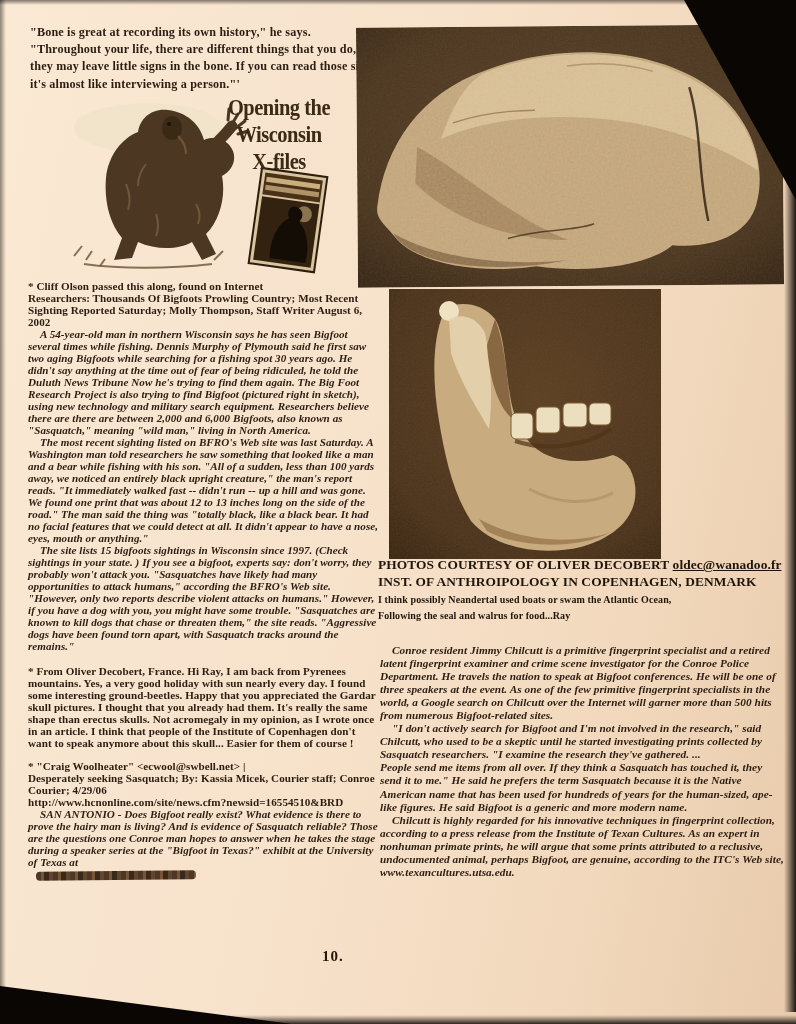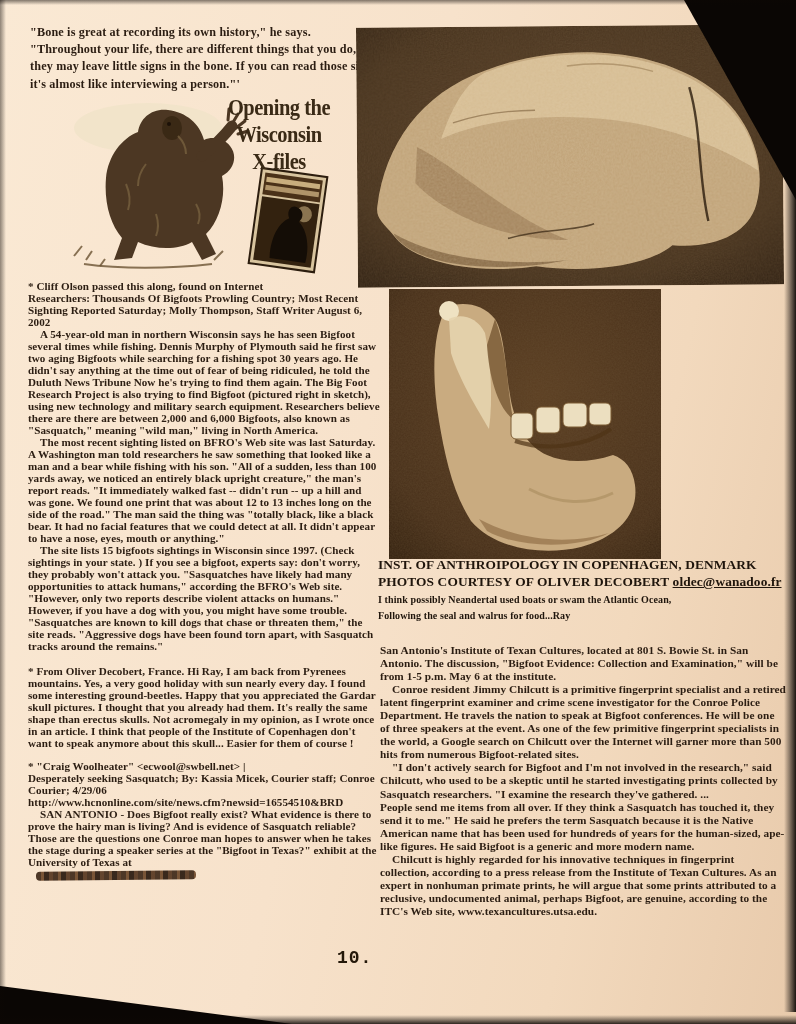--- a/index.html
+++ b/index.html
@@ -10,37 +10,37 @@
   .preline{white-space:pre-line;}
   
   #quote{position:absolute;left:30px;top:24px;width:372px;font-size:12.2px;line-height:17.2px;letter-spacing:.15px;}
   #illustration{position:absolute;left:56px;top:94px;width:298px;height:182px;}
   #illustration svg{position:absolute;inset:0;}
   #illo-title{position:absolute;left:148px;top:0;width:150px;text-align:center;
     font-size:20.5px;line-height:24px;letter-spacing:-.5px;color:#3a2a16;
     transform:scaleY(1.12);transform-origin:top center;}
   #left-col{position:absolute;left:28px;top:280px;width:352px;font-size:11.1px;line-height:12px;letter-spacing:.05px;}
   #left-col p{margin:0;}
-  .indent{text-indent:12px;}
+  .indent{text-indent:12px;font-style:italic;}
   .gap-lg{margin-top:13px !important;}
   .gap-md{margin-top:11px !important;}
   #redaction{width:160px;height:9px;margin:3px 0 0 8px;border-radius:4px;opacity:.9;
     background:repeating-linear-gradient(90deg,#3a2414 0 5px,#6b4526 5px 8px,#241409 8px 13px,#53331c 13px 17px);
     transform:rotate(-.6deg);}
   
   #skull-photo{position:absolute;left:357px;top:26px;width:426px;height:260px;transform:rotate(-.45deg);}
   #jaw-photo{position:absolute;left:389px;top:289px;width:272px;height:270px;}
   #skull-photo svg,#jaw-photo svg{width:100%;height:100%;display:block;}
   
   #caption{position:absolute;left:378px;top:557px;width:414px;font-size:13.4px;line-height:16.9px;color:#1f150c;letter-spacing:.1px;}
   #caption .email{text-decoration:underline;}
   .cap-note{font-size:10px;line-height:16.2px;margin-top:1px;}
   #right-col{position:absolute;left:380px;top:644px;width:406px;font-size:11.3px;line-height:13.05px;letter-spacing:.05px;}
   #right-col p{margin:0;}
-  #page-number{position:absolute;left:337px;top:948px;font-size:18px;letter-spacing:1px;color:#241809;font-family:Liberation Mono, monospace;}
+  #page-number{position:absolute;left:322px;top:948px;font-size:15px;letter-spacing:1px;color:#241809;}
   
   .shadow{position:absolute;pointer-events:none;}
   #corner-tr{top:0;right:0;width:112px;height:200px;background:#0a0604;clip-path:polygon(0 0,100% 0,100% 100%);}
   #edge-right{top:0;right:0;width:12px;height:1012px;background:linear-gradient(to left,rgba(10,6,4,.92),rgba(10,6,4,0));}
   #corner-bl{left:0;bottom:0;width:292px;height:38px;background:#0a0604;clip-path:polygon(0 0,100% 100%,0 100%);}
   #edge-bottom{left:0;bottom:0;width:100%;height:9px;background:linear-gradient(to top,rgba(12,7,4,.85),rgba(12,7,4,0));}
   #edge-top{left:0;top:0;width:100%;height:5px;background:linear-gradient(to bottom,rgba(12,7,4,.5),rgba(12,7,4,0));}
   #edge-left{left:0;top:0;width:6px;height:100%;background:linear-gradient(to right,rgba(12,7,4,.45),rgba(12,7,4,0));}
 </style>
 </head>
@@ -153,28 +153,27 @@
           <rect x="147" y="118" width="24" height="26" rx="5"></rect>
           <rect x="174" y="114" width="24" height="24" rx="5"></rect>
           <rect x="200" y="114" width="22" height="22" rx="5"></rect>
         </g>
         <path d="M126,152 C156,162 196,158 222,140" stroke="#4e3316" stroke-width="4" fill="none" opacity=".7"></path>
         <path d="M140,200 C170,216 200,216 224,204" stroke="#a98c5e" stroke-width="3" fill="none" opacity=".6"></path>
       </svg>
     </div>
 
     <div id="caption">
+      <div><span>PHOTOS COURTESY OF OLIVER DECOBERT </span><span class="email">oldec@wanadoo.fr</span></div>
       <div>INST. OF ANTHROIPOLOGY IN COPENHAGEN, DENMARK</div>
-      <div><span>PHOTOS COURTESY OF OLIVER DECOBERT </span><span class="email">oldec@wanadoo.fr</span></div>
       <div class="cap-note preline">I think possibly Neandertal used boats or swam the Atlantic Ocean,
 Following the seal and walrus for food...Ray</div>
     </div>
 
     <div id="right-col">
-      <p>San Antonio's Institute of Texan Cultures, located at 801 S. Bowie St. in San Antonio. The discussion, "Bigfoot Evidence: Collection and Examination," will be from 1-5 p.m. May 6 at the institute.</p>
       <p class="indent">Conroe resident Jimmy Chilcutt is a primitive fingerprint specialist and a retired latent fingerprint examiner and crime scene investigator for the Conroe Police Department. He travels the nation to speak at Bigfoot conferences. He will be one of three speakers at the event.   As one of the few primitive fingerprint specialists in the world, a Google search on Chilcutt over the Internet will garner more than 500 hits from numerous Bigfoot-related sites.</p>
       <p class="indent preline">"I don't actively search for Bigfoot and I'm not involved in the research," said Chilcutt, who used to be a skeptic until he started investigating prints collected by Sasquatch researchers. "I examine the research they've gathered. ...
 People send me items from all over. If they think a Sasquatch has touched it, they send it to me." He said he prefers the term Sasquatch because it is the Native American name that has been used for hundreds of years for the human-sized, ape-like figures. He said Bigfoot is a generic and more modern name.</p>
       <p class="indent">Chilcutt is highly regarded for his innovative techniques in fingerprint collection, according to a press release from the Institute of Texan Cultures. As an expert in nonhuman primate prints, he will argue that some prints attributed to a reclusive, undocumented animal, perhaps Bigfoot, are genuine, according to the ITC's Web site, www.texancultures.utsa.edu.</p>
     </div>
 
     <div id="page-number">10.</div>
 
     <div id="corner-tr" class="shadow"></div>
     <div id="edge-right" class="shadow"></div>

